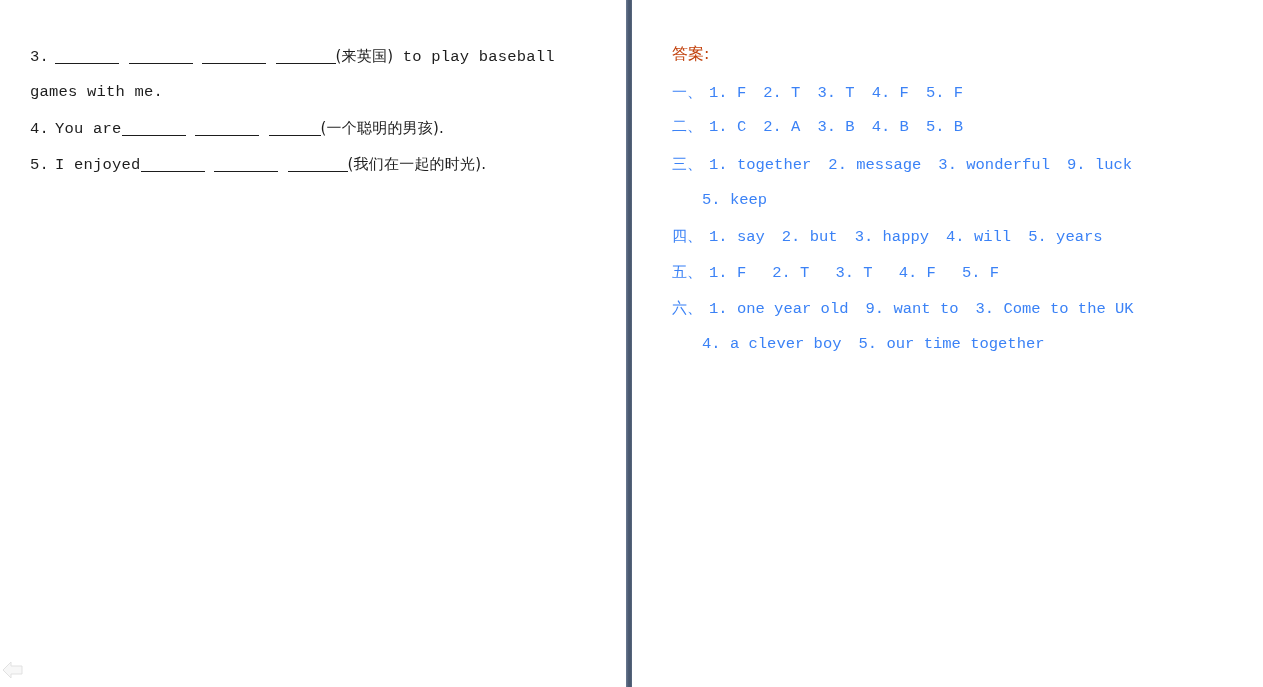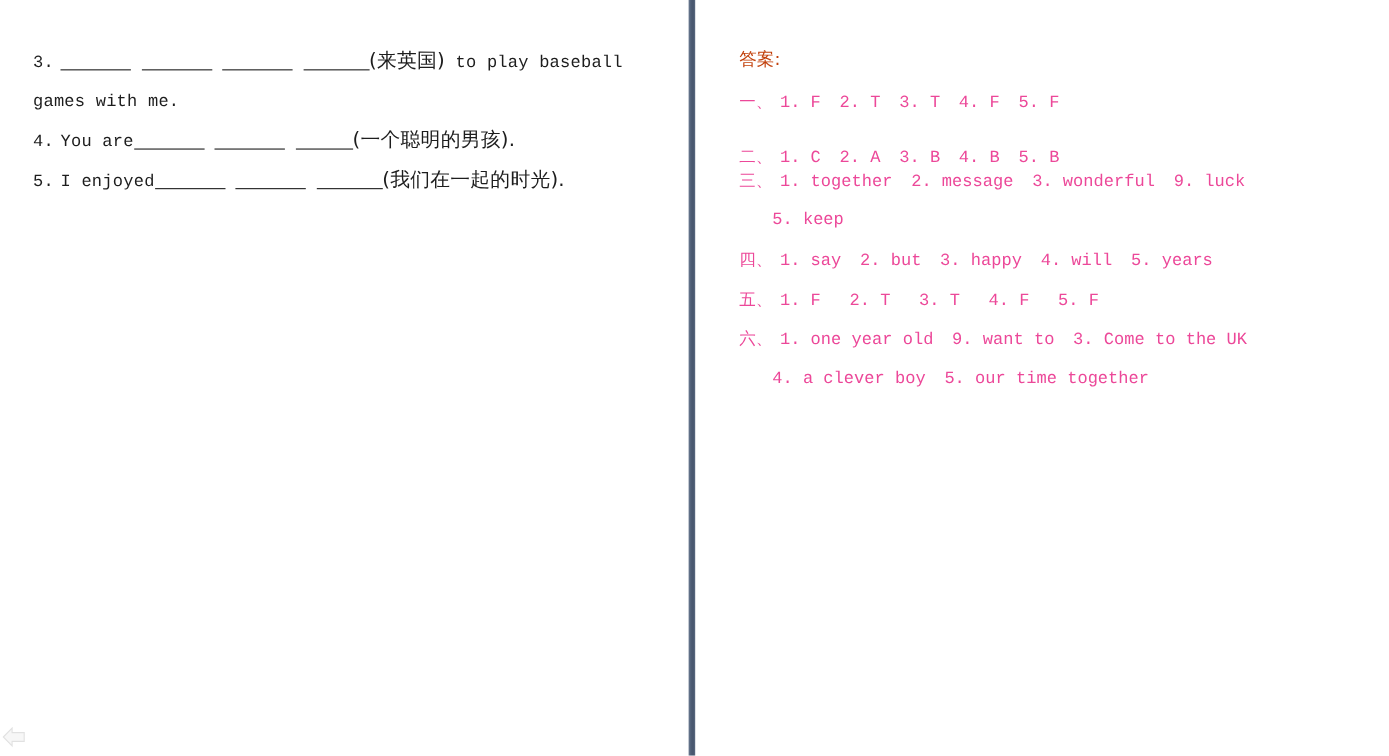--- a/index.html
+++ b/index.html
@@ -55,21 +55,21 @@
     display: inline-block;
     border-bottom: 1.4px solid #1d1d1d;
     height: 1.05em;
     vertical-align: -0.18em;
   }
   .b-long  { width: 64px; }
   .b-med   { width: 60px; }
   .b-short { width: 52px; }
   .cn {
     font-family: "DejaVu Sans", "Liberation Sans", sans-serif;
-    font-size: 18px;
+    font-size: 15px;
   }
 
   
   .right-col {
     position: absolute;
     left: 632px;
     top: 0;
     width: 631px;
     height: 687px;
   }
@@ -81,21 +81,21 @@
     font-size: 16px;
     color: #c2410c;
     white-space: nowrap;
   }
   .ans-row {
     position: absolute;
     left: 40px;
     white-space: nowrap;
     font-size: 15.5px;
     line-height: 20px;
-    color: #ec4899;
+    color: #3b82f6;
   }
   .ans-row.indent { left: 70px; }
   .sec-label {
     font-family: "DejaVu Sans", "Liberation Sans", sans-serif;
     font-size: 15px;
     margin-right: 7px;
   }
   .ans-item { margin-right: 11px; }
   .ans-item.wide { margin-right: 17px; }
   .ans-item.xwide { margin-right: 26px; }
@@ -145,21 +145,21 @@
   <div class="divider"></div>
 
   <div class="right-col">
 
     <div class="ans-head">答案:</div>
 
     <div class="ans-row" style="top:82px;">
       <span class="sec-label">一、</span><span class="ans-item wide">1. F</span><span class="ans-item wide">2. T</span><span class="ans-item wide">3. T</span><span class="ans-item wide">4. F</span><span class="ans-item wide">5. F</span>
     </div>
 
-    <div class="ans-row" style="top:132px;">
+    <div class="ans-row" style="top:116px;">
       <span class="sec-label">二、</span><span class="ans-item wide">1. C</span><span class="ans-item wide">2. A</span><span class="ans-item wide">3. B</span><span class="ans-item wide">4. B</span><span class="ans-item wide">5. B</span>
     </div>
 
     <div class="ans-row" style="top:154px;">
       <span class="sec-label">三、</span><span class="ans-item wide">1. together</span><span class="ans-item wide">2. message</span><span class="ans-item wide">3. wonderful</span><span class="ans-item wide">9. luck</span>
     </div>
     <div class="ans-row indent" style="top:190px;">
       <span class="ans-item wide">5. keep</span>
     </div>
 

